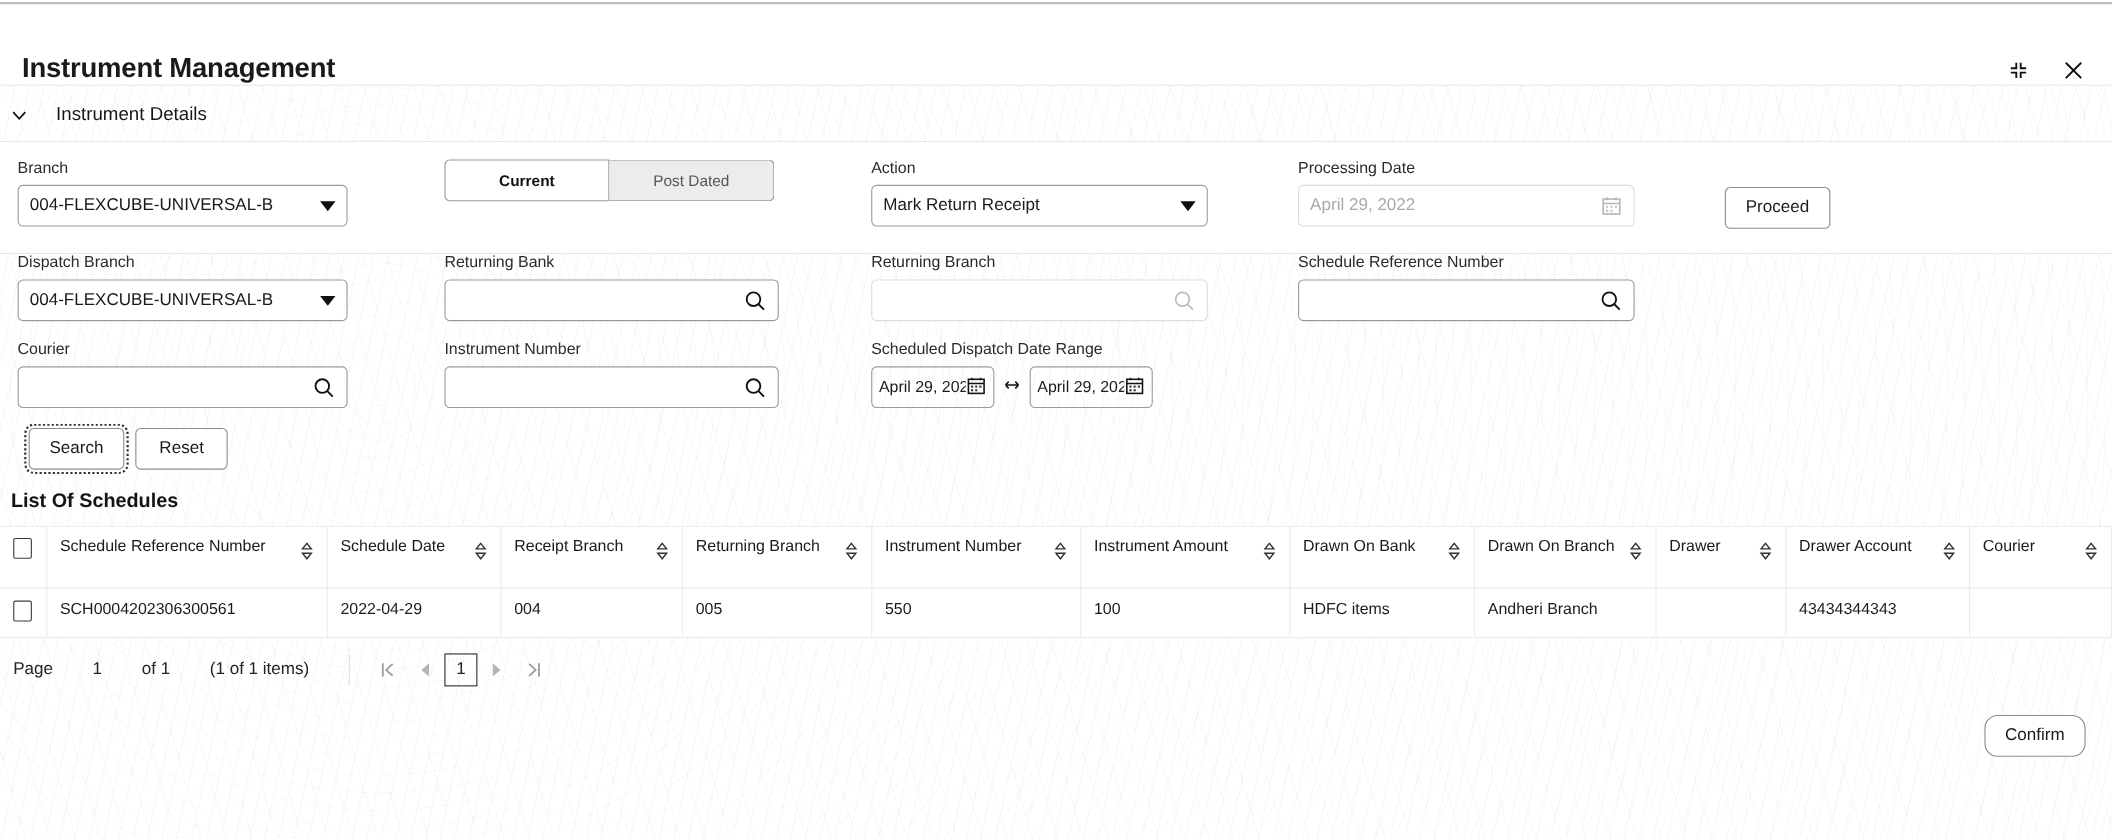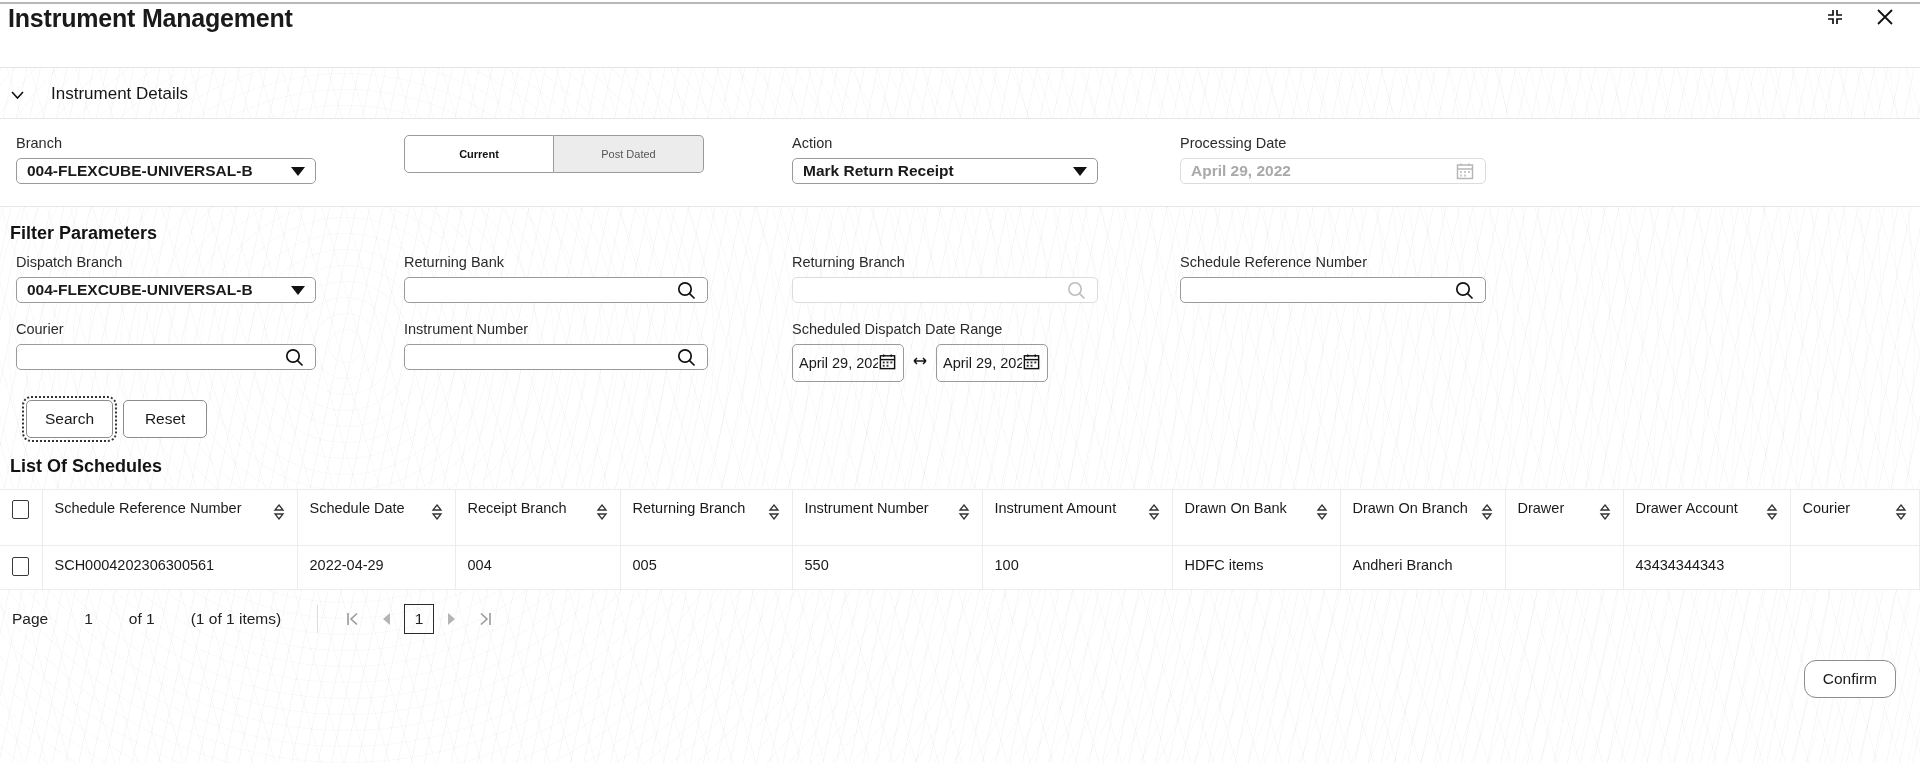--- a/index.html
+++ b/index.html
@@ -15,24 +15,24 @@
     position: absolute;
     left: 0; top: 2px;
     width: 1920px; height: 761px;
     background: #ffffff;
     border-top: 2px solid #b8b8b8;
     display: flex; flex-direction: column;
   }
 
   
   .titlebar {
-    height: 64px;
+    height: 74px;
     border-bottom: 1px solid #e4e4e4;
-    display: flex; align-items: flex-start;
-    padding: 0 22px 0 8px;
+    display: flex; align-items: flex-end;
+    padding: 0 22px 0 20px;
     background: #fff;
     flex: 0 0 auto;
   }
   .title-text {
     font-size: 25px; font-weight: bold; color: #1a1a1a;
     letter-spacing: -0.2px;
   }
   .titlebar-actions { margin-left: auto; display: flex; align-items: center; gap: 24px; }
   .icon-btn { width: 26px; height: 26px; display: flex; align-items: center; justify-content: center; cursor: pointer; }
 
@@ -65,45 +65,45 @@
   .row { display: flex; align-items: flex-start; }
   .col { width: 388px; flex: 0 0 auto; }
 
   label.fl {
     display: block;
     font-size: 14.5px; color: #2b2b2b;
     margin-bottom: 7px; white-space: nowrap;
   }
 
   .ctl {
-    height: 26px;
+    height: 38px;
     border: 1px solid #9a9a9a;
     border-radius: 5px;
     background: #fff;
     display: flex; align-items: center;
     padding: 0 10px;
-    font-size: 15.5px; color: #1a1a1a; font-weight: bold;
+    font-size: 15.5px; color: #1a1a1a;
   }
   .ctl.sm { width: 300px; }
   .ctl.md { width: 304px; }
   .ctl.lg { width: 306px; }
   .ctl.disabled { border-color: #dcdcdc; color: #a6a6a6; background: #fff; }
   .ctl .val { overflow: hidden; white-space: nowrap; text-overflow: clip; flex: 1 1 auto; }
   .ctl .val.placeholder { color: #a9a9a9; }
   .caret { margin-left: auto; width: 0; height: 0;
     border-left: 7px solid transparent; border-right: 7px solid transparent;
     border-top: 9px solid #111; }
   .mag { margin-left: auto; display: flex; align-items: center; }
 
   
   .toggle { display: flex; height: 38px; width: 300px; }
   .toggle > div {
     flex: 1 1 50%;
     display: flex; align-items: center; justify-content: center;
-    font-size: 11px; font-weight: bold;
+    font-size: 14px; font-weight: bold;
     border: 1px solid #9a9a9a;
   }
   .toggle .on { background: #fff; color: #111; border-radius: 5px 0 0 5px; }
   .toggle .off { background: #ececec; color: #555; border-left: none; border-radius: 0 5px 5px 0; font-weight: normal; }
 
   .btn {
     height: 38px; min-width: 84px;
     border: 1px solid #8c8c8c; border-radius: 5px;
     background: #fff; color: #1a1a1a;
     font-size: 15.5px; font-family: inherit;
@@ -241,24 +241,26 @@
                     <rect x="9" y="10" width="2" height="2"></rect>
                     <rect x="13" y="10" width="2" height="2"></rect>
                     <rect x="5" y="13.5" width="2" height="2"></rect>
                     <rect x="9" y="13.5" width="2" height="2"></rect>
                   </g>
               </svg>
             </span>
           </div>
         </div>
 
+        <div style="padding-top:25px;">
+          <button class="btn">Proceed</button>
+        </div>
       </div>
     </div>
 
-    <div class="filter-title">Filter Parameters</div>
 
     <div class="filters">
 
       <div class="frow">
         <div class="col">
           <label class="fl">Dispatch Branch</label>
           <div class="ctl sm">
             <span class="val">004-FLEXCUBE-UNIVERSAL-B</span>
             <span class="caret"></span>
           </div>

